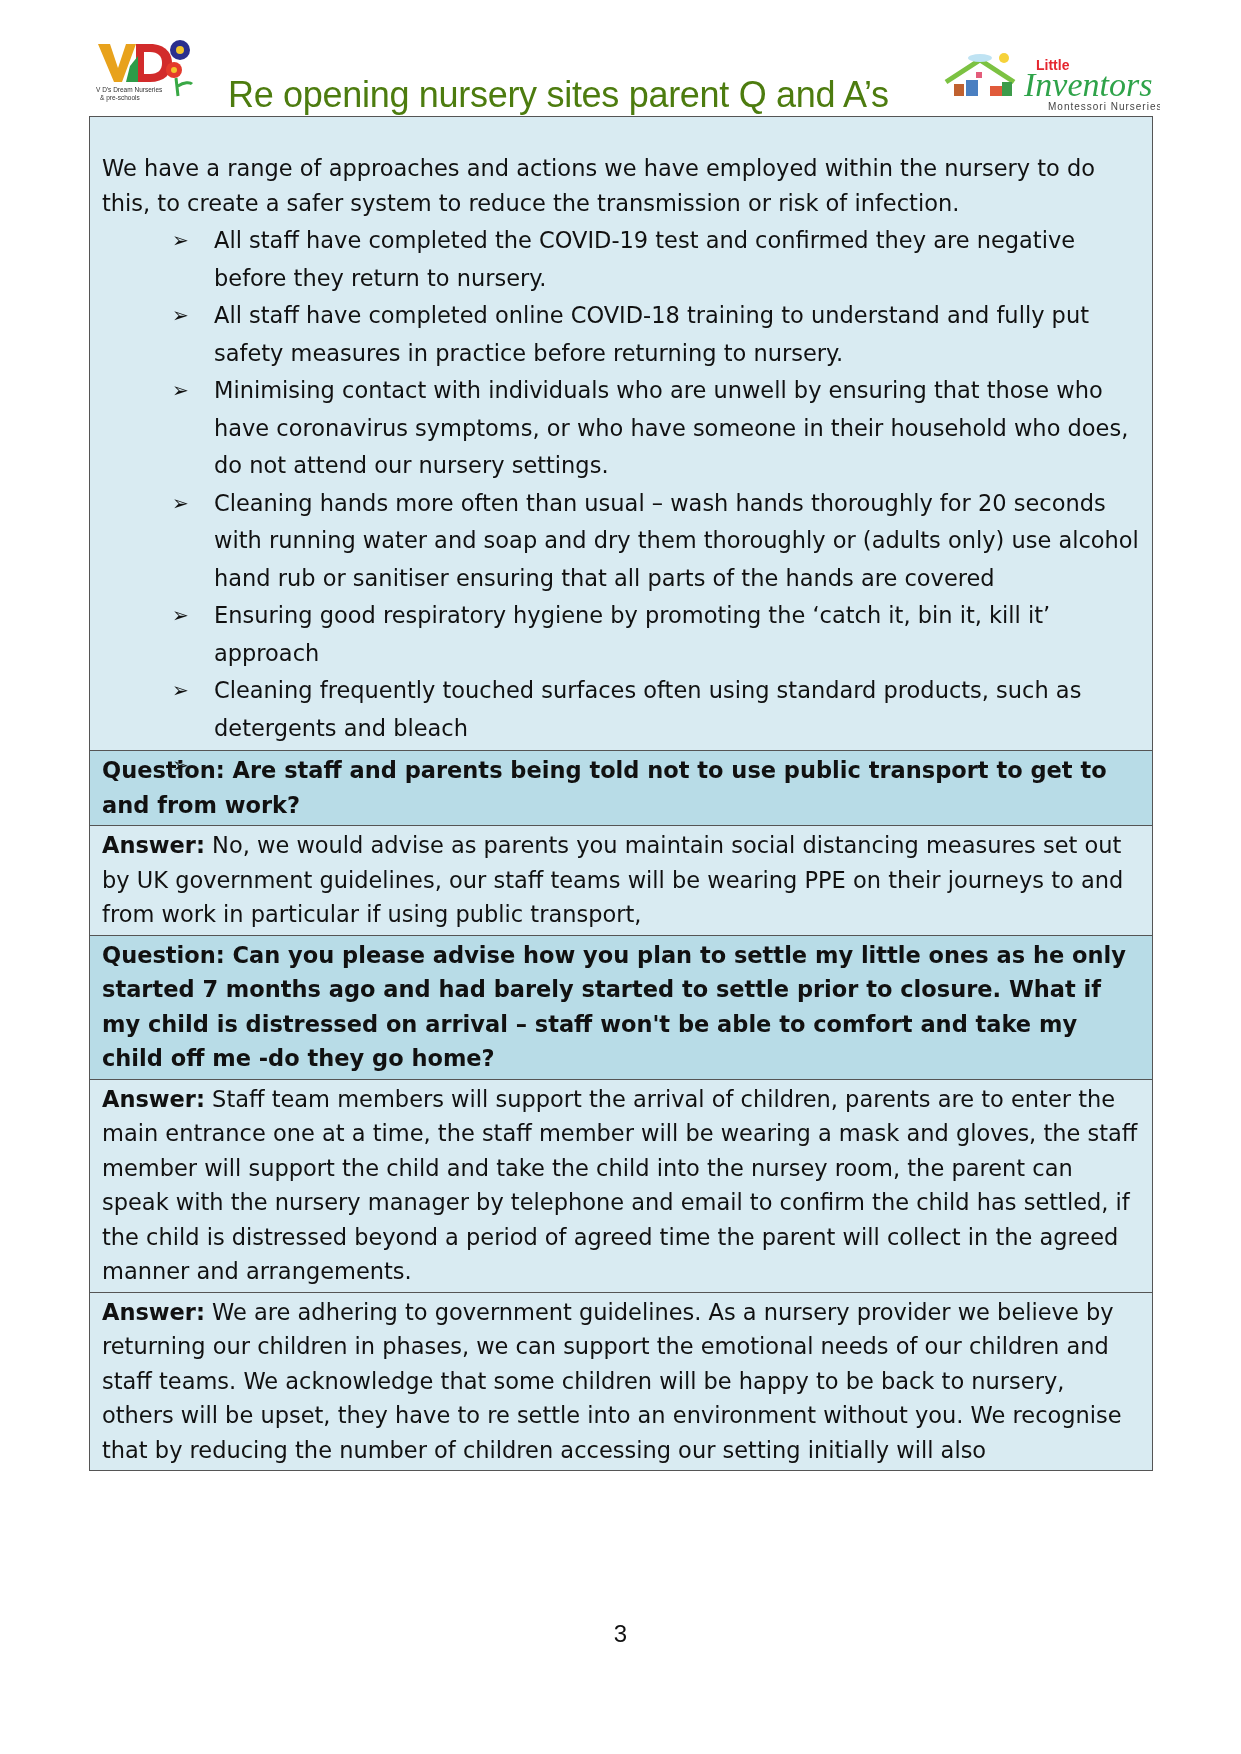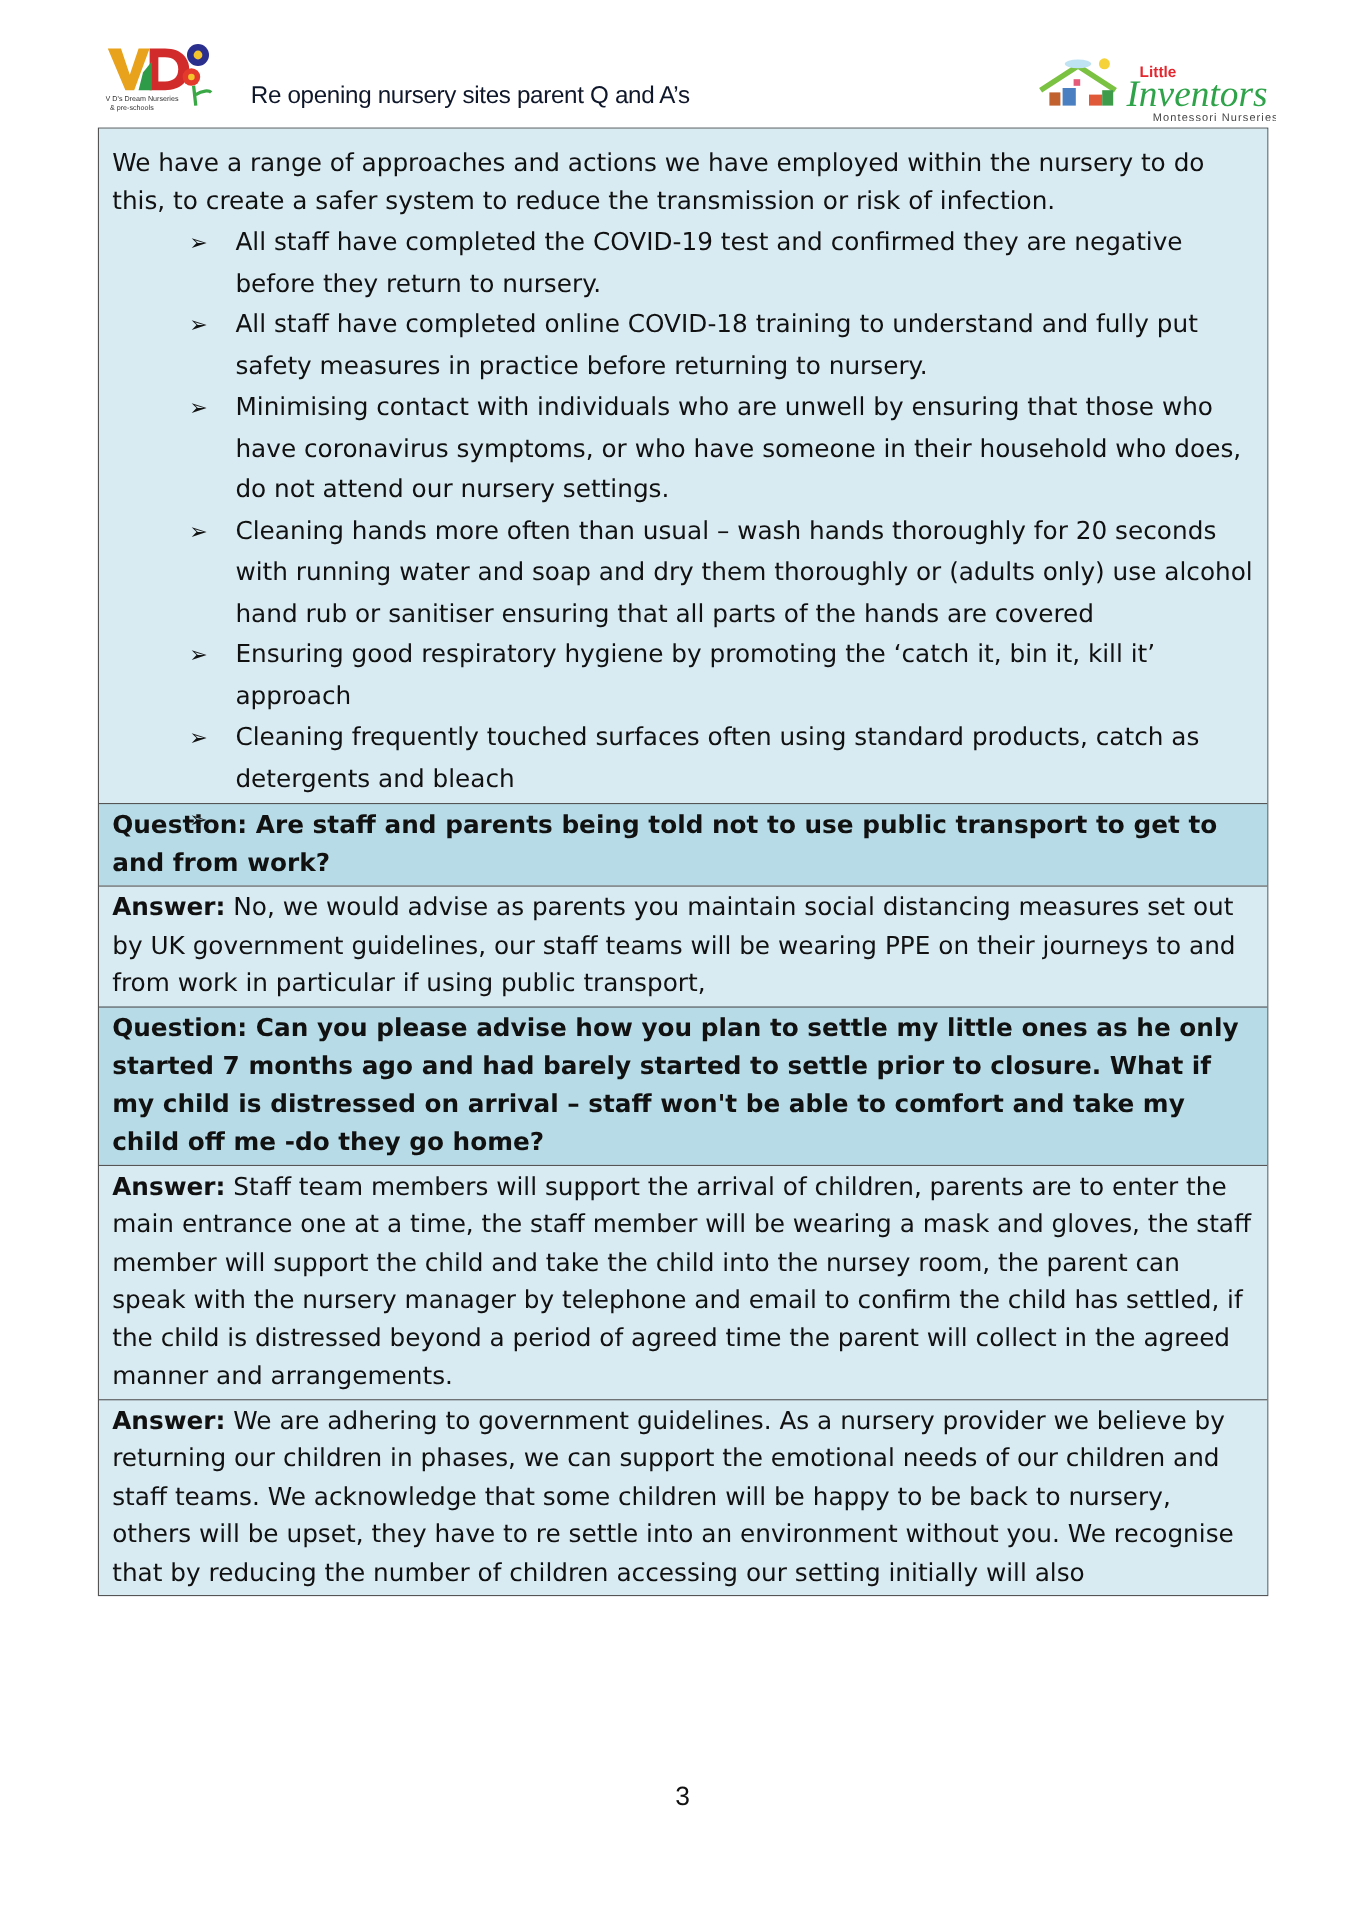--- a/index.html
+++ b/index.html
@@ -3,27 +3,27 @@
 <meta charset="utf-8">
 <style>
   html, body { margin: 0; padding: 0; background: #ffffff; }
   body { width: 1241px; height: 1754px; position: relative; overflow: hidden;
          font-family: "DejaVu Sans", sans-serif; color: #111; }
 
   .header { position: absolute; left: 0; top: 0; width: 1241px; height: 118px; }
   .logo-vd { position: absolute; left: 96px; top: 36px; width: 100px; height: 70px; }
   .logo-li { position: absolute; left: 940px; top: 52px; width: 220px; height: 62px; }
   .doc-title { position: absolute; left: 228px; top: 74px; font-family: "Liberation Sans", sans-serif;
-               font-size: 22px; color: #0f172a; letter-spacing: -0.3px; white-space: nowrap; }
+               font-size: 36px; color: #4d7c0f; letter-spacing: -0.3px; white-space: nowrap; }
 
   .table { position: absolute; left: 89px; top: 116px; width: 1062px;
            border: 1.5px solid #555; border-bottom: 1.5px solid #555; background: #d9ebf2; }
   .cell { border-top: 1.5px solid #555; padding: 2px 12px 3px 12px; font-size: 22.5px;
           line-height: 34.5px; }
-  .cell:first-child { border-top: none; }
+  .cell:first-child { border-top: none; margin-top: 20px; }
   .cell.q { background: #b8dce7; font-weight: bold; }
   .cell.a { background: #d9ebf2; }
   .intro { padding-top: 14px; }
   .intro p { margin: 0 0 2px 0; }
   .bullets { list-style: none; margin: 0; padding: 0 0 0 86px; }
   .bullets li { position: relative; padding-left: 26px; margin-bottom: 0; line-height: 37.5px; }
   .bullets li .arrow { position: absolute; left: -16px; top: 0; font-size: 20px; }
   .lbl { font-weight: bold; }
   .page-num { position: absolute; left: 0; width: 1241px; top: 1620px; text-align: center;
               font-family: "Liberation Sans", sans-serif; font-size: 24px; }
@@ -65,21 +65,21 @@
 
 <div class="table">
   <div class="cell a intro">
     <p>We have a range of approaches and actions we have employed within the nursery to do this, to create a safer system to reduce the transmission or risk of infection.</p>
     <ul class="bullets">
       <li><span class="arrow">➢</span><span>All staff have completed the COVID-19 test and confirmed they are negative before they return to nursery.</span></li>
       <li><span class="arrow">➢</span><span>All staff have completed online COVID-18 training to understand and fully put safety measures in practice before returning to nursery.</span></li>
       <li><span class="arrow">➢</span><span>Minimising contact with individuals who are unwell by ensuring that those who have coronavirus symptoms, or who have someone in their household who does, do not attend our nursery settings.</span></li>
       <li><span class="arrow">➢</span><span>Cleaning hands more often than usual – wash hands thoroughly for 20 seconds with running water and soap and dry them thoroughly or (adults only) use alcohol hand rub or sanitiser ensuring that all parts of the hands are covered</span></li>
       <li><span class="arrow">➢</span><span>Ensuring good respiratory hygiene by promoting the ‘catch it, bin it, kill it’ approach</span></li>
-      <li><span class="arrow">➢</span><span>Cleaning frequently touched surfaces often using standard products, catch as detergents and bleach</span></li>
+      <li><span class="arrow">➢</span><span>Cleaning frequently touched surfaces often using standard products, such as detergents and bleach</span></li>
       <li><span class="arrow">➢</span></li>
     </ul>
   </div>
 
   <div class="cell q">Question: Are staff and parents being told not to use public transport to get to and from work?</div>
   <div class="cell a"><span class="lbl">Answer:</span><span> No, we would advise as parents you maintain social distancing measures set out by UK government guidelines, our staff teams will be wearing PPE on their journeys to and from work in particular if using public transport,</span></div>
 
   <div class="cell q">Question: Can you please advise how you plan to settle my little ones as he only started 7 months ago and had barely started to settle prior to closure. What if my child is distressed on arrival – staff won't be able to comfort and take my child off me -do they go home?</div>
   <div class="cell a"><span class="lbl">Answer:</span><span> Staff team members will support the arrival of children, parents are to enter the main entrance one at a time, the staff member will be wearing a mask and gloves, the staff member will support the child and take the child into the nursey room, the parent can speak with the nursery manager by telephone and email to confirm the child has settled, if the child is distressed beyond a period of agreed time the parent will collect in the agreed manner and arrangements.</span></div>
 

